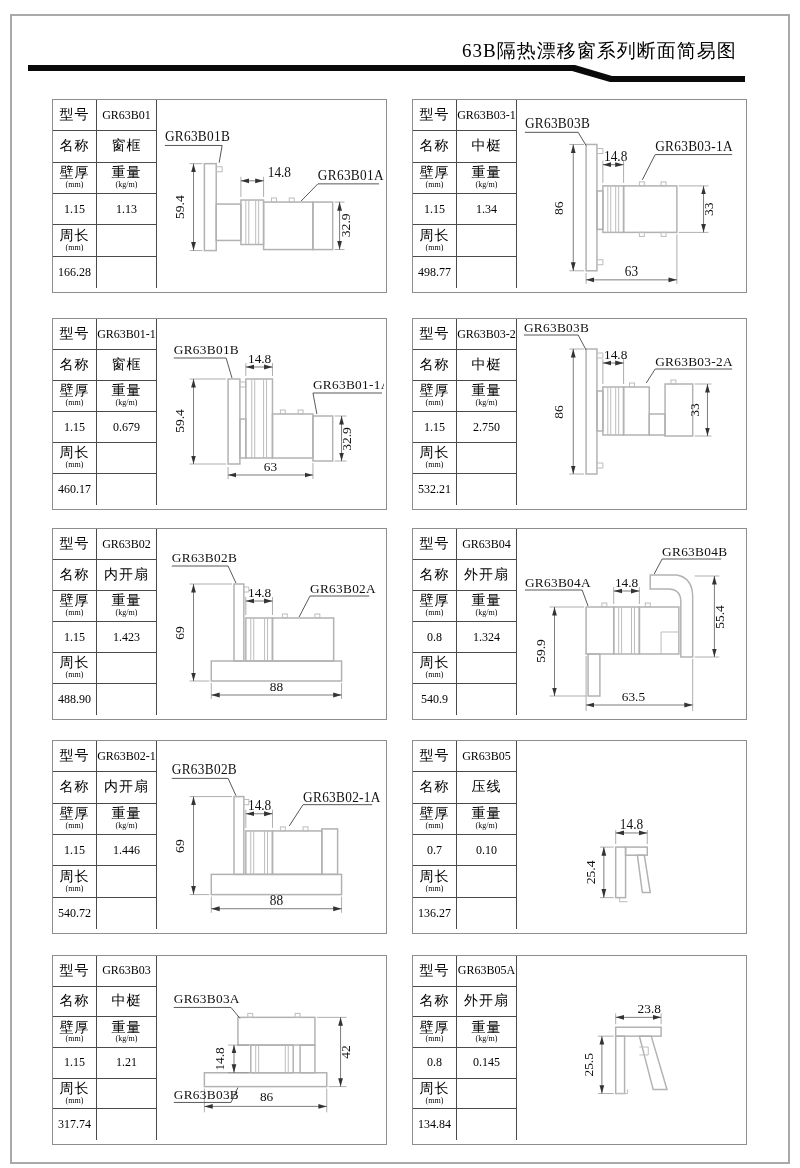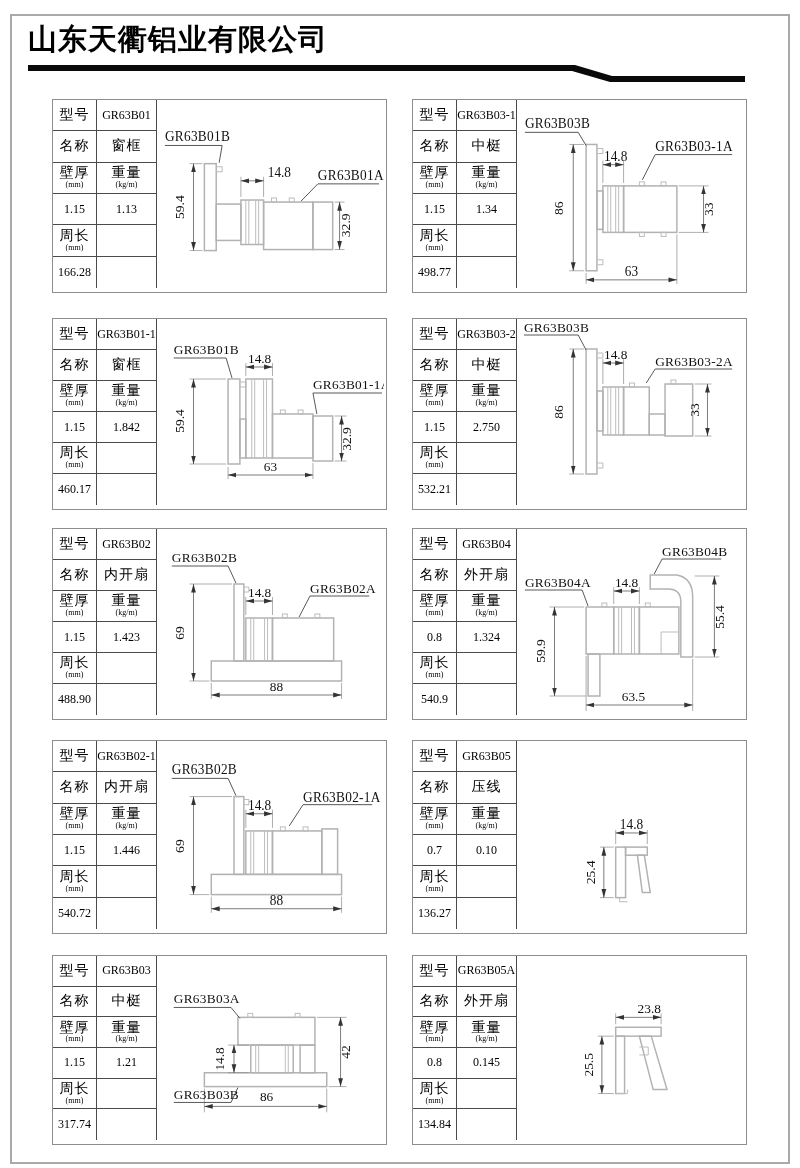--- a/index.html
+++ b/index.html
@@ -37,21 +37,21 @@
   .ld{stroke:#444;stroke-width:0.9;fill:none;}
   .dt{font:13.5px "Liberation Serif","DejaVu Serif",serif;fill:#111;}
   .pt{font:13.5px "Liberation Serif","DejaVu Serif",serif;fill:#111;letter-spacing:0.3px;}
 </style>
 </head>
 <body>
 
 <div class="sheet">
   <div class="page-border"></div>
 
-  <div class="company">山东天衢铝业有限公司</div>
+  <div class="doc-title">63B隔热漂移窗系列断面简易图</div>
   <svg class="rule-svg" viewBox="0 0 800 95">
     <defs>
       <marker id="aE" markerWidth="9" markerHeight="6" refX="8.5" refY="3" orient="auto" markerUnits="userSpaceOnUse">
         <path d="M0,0.6 L8.5,3 L0,5.4 Z" fill="#333"></path>
       </marker>
       <marker id="aS" markerWidth="9" markerHeight="6" refX="0.5" refY="3" orient="auto" markerUnits="userSpaceOnUse">
         <path d="M9,0.6 L0.5,3 L9,5.4 Z" fill="#333"></path>
       </marker>
     </defs>
     <path d="M28,65 L575,65 L612,76 L745,76 L745,82 L610,82 L572,71 L28,71 Z" fill="#0a0a0a"></path>
@@ -207,21 +207,21 @@
             <span class="big">壁厚</span>
             <span class="unit">(mm)</span>
           </div>
           <div class="tc two">
             <span class="big">重量</span>
             <span class="unit">(kg/m)</span>
           </div>
         </div>
       <div class="trow">
           <div class="tc val">1.15</div>
-          <div class="tc val">1.842</div>
+          <div class="tc val">0.679</div>
         </div>
       <div class="trow">
           <div class="tc two">
             <span class="big">周长</span>
             <span class="unit">(mm)</span>
           </div>
           <div class="tc"></div>
         </div>
       <div class="trow">
           <div class="tc val">460.17</div>

